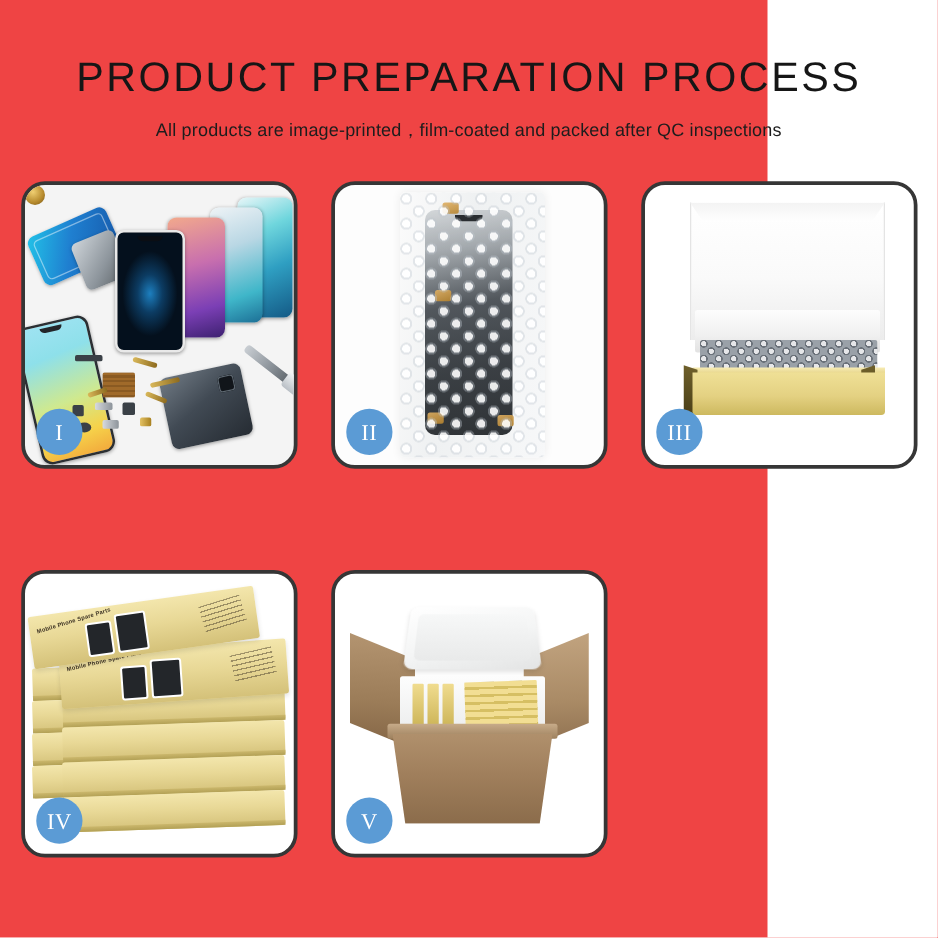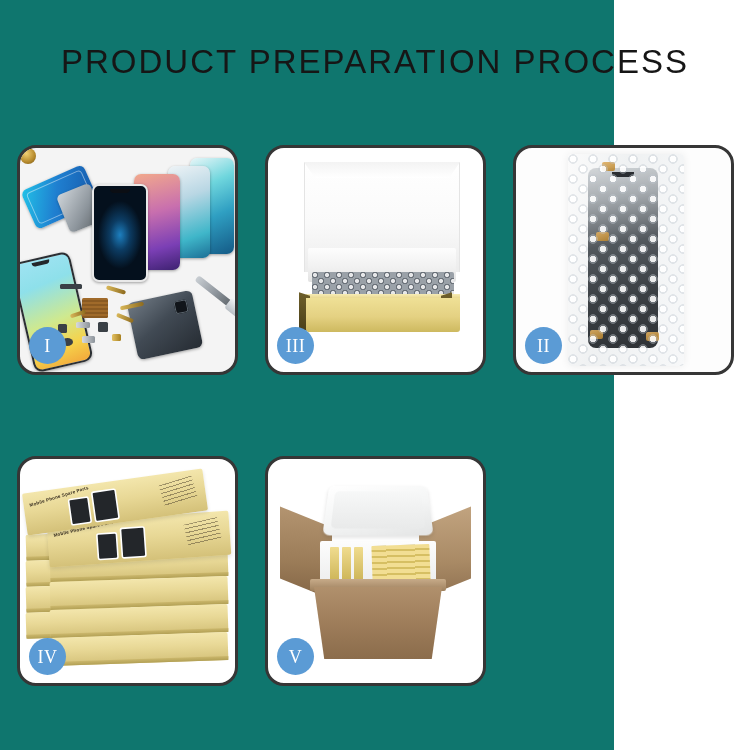--- a/index.html
+++ b/index.html
@@ -2,21 +2,21 @@
 <html><head>
 <meta charset="utf-8">
 <style>
   * { box-sizing: border-box; margin: 0; padding: 0; }
   html, body {
     width: 750px; height: 750px;
     background: #ffffff;
     font-family: "Liberation Sans", sans-serif;
     overflow: hidden;
   }
-  .page { position: relative; width: 614px; height: 750px; background: #0f766e; }
+  .page { position: relative; width: 614px; height: 750px; background: #ef4444; }
 
   
   .header { position: absolute; left: 0; top: 0; width: 750px; text-align: center; }
   .title {
     font-size: 33px; font-weight: 400; color: #161616;
     letter-spacing: 2.0px; line-height: 1;
     margin-top: 45px; white-space: nowrap;
   }
   .subtitle {
     font-size: 14.4px; font-weight: 400; color: #1d1d1d;
@@ -349,20 +349,21 @@
     background: rgba(125,100,70,.42); border-radius: 1px;
   }
 </style>
 </head>
 <body>
 
 <div class="page">
 
   <div class="header">
     <div class="title">PRODUCT PREPARATION PROCESS</div>
+    <div class="subtitle">All products are image-printed，film-coated and packed after QC inspections</div>
   </div>
 
   <div class="grid">
 
     <div class="panel p1">
       <div class="photo">
         <div class="ph p1-blue"></div>
         <div class="ph p1-blueback"></div>
         <div class="ph p1-grad"></div>
         <div class="ph p1-teal"></div>
@@ -382,46 +383,46 @@
         <div class="chip" style="left:28px;top:196px;width:8px;height:12px;background:#cfe3ef;"></div>
         <div class="flex" style="left:86px;top:140px;width:20px;transform:rotate(16deg);"></div>
         <div class="flex" style="left:100px;top:156px;width:24px;transform:rotate(-12deg);"></div>
         <div class="flex" style="left:96px;top:168px;width:18px;transform:rotate(22deg);"></div>
         <div class="flex" style="left:50px;top:164px;width:16px;transform:rotate(-18deg);"></div>
         <div class="p1-driver"></div>
       </div>
       <div class="badge">I</div>
     </div>
 
+    <div class="panel p2">
+      <div class="photo">
+        <div class="p2-bag">
+          <div class="p2-screen"></div>
+          <div class="tape" style="left:34px;top:8px;"></div>
+          <div class="tape" style="left:28px;top:78px;"></div>
+          <div class="tape" style="left:22px;top:176px;"></div>
+          <div class="tape" style="left:78px;top:178px;"></div>
+          <div class="bubbles"></div>
+        </div>
+      </div>
+      <div class="badge">II</div>
+    </div>
+
     <div class="panel p3">
       <div class="photo">
         <div class="p3-lid"></div>
         <div class="p3-lidtop"></div>
         <div class="p3-foam"></div>
         <div class="p3-wrap"></div>
         <div class="p3-rim"></div>
         <div class="p3-boxleft"></div>
         <div class="p3-boxright"></div>
         <div class="p3-boxfront"></div>
       </div>
       <div class="badge">III</div>
-    </div>
-
-    <div class="panel p2">
-      <div class="photo">
-        <div class="p2-bag">
-          <div class="p2-screen"></div>
-          <div class="tape" style="left:34px;top:8px;"></div>
-          <div class="tape" style="left:28px;top:78px;"></div>
-          <div class="tape" style="left:22px;top:176px;"></div>
-          <div class="tape" style="left:78px;top:178px;"></div>
-          <div class="bubbles"></div>
-        </div>
-      </div>
-      <div class="badge">II</div>
     </div>
 
     <div class="panel p4">
       <div class="photo">
 
         <div class="kbox" style="left:6px;top:74px;width:104px;height:26px;transform:rotate(-2deg);">
             <span class="edge"></span>
           </div>
         <div class="kbox" style="left:6px;top:100px;width:104px;height:26px;transform:rotate(-2deg);">
             <span class="edge"></span>

